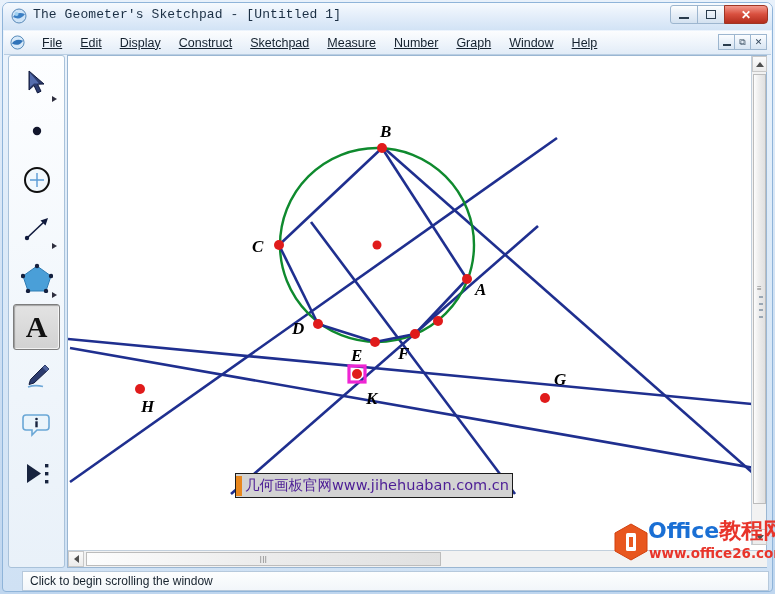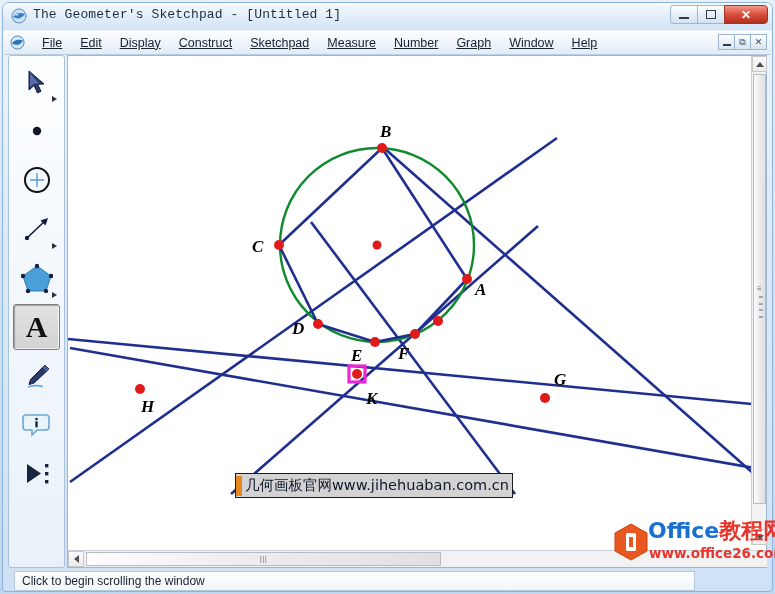--- a/index.html
+++ b/index.html
@@ -178,21 +178,21 @@
     padding-right: 3px;
   }
   .text-caret {
     width: 6px; height: 20px;
     background: #e8871e;
     margin-right: 3px;
     flex: 0 0 auto;
   }
   .text-object span {
     font-size: 14.5px;
-    color: #0f172a;
+    color: #4c1d95;
     white-space: nowrap;
     font-family: "DejaVu Sans", sans-serif;
   }
 
   
   .vscroll {
     position: absolute; right: 0; top: 0;
     width: 15px; height: 489px;
     background: #f2f2f2;
     border-left: 1px solid #c2cfdc;
@@ -229,22 +229,22 @@
   .split-grip {
     position: absolute; right: 2px; top: 240px;
     width: 5px; height: 22px;
     display:flex; flex-direction:column; justify-content:space-between;
   }
   .split-grip i { display:block; width:4px; height:2px; background:#9aa7b4; }
 
   
   .statusbar {
     position: absolute;
-    left: 11px; top: 568px;
-    width: 681px; height: 20px;
+    left: 19px; top: 568px;
+    width: 747px; height: 20px;
     background: linear-gradient(180deg,#fdfefe 0%, #f2f6fa 100%);
     border: 1px solid #b6c9dc;
     box-sizing: border-box;
     display: flex; align-items: center;
   }
   .statusbar span {
     font-size: 12px; color: #16222e; padding-left: 7px;
     white-space: nowrap;
   }
 

